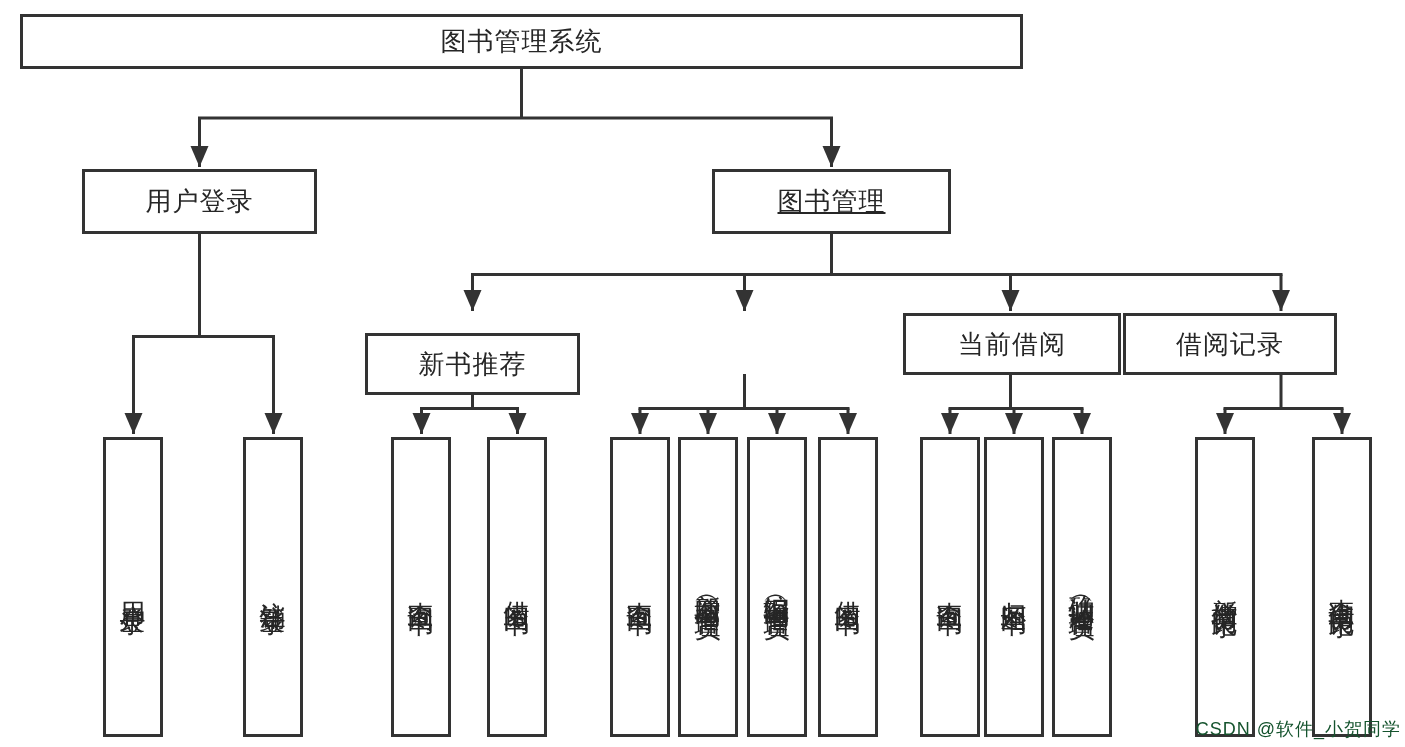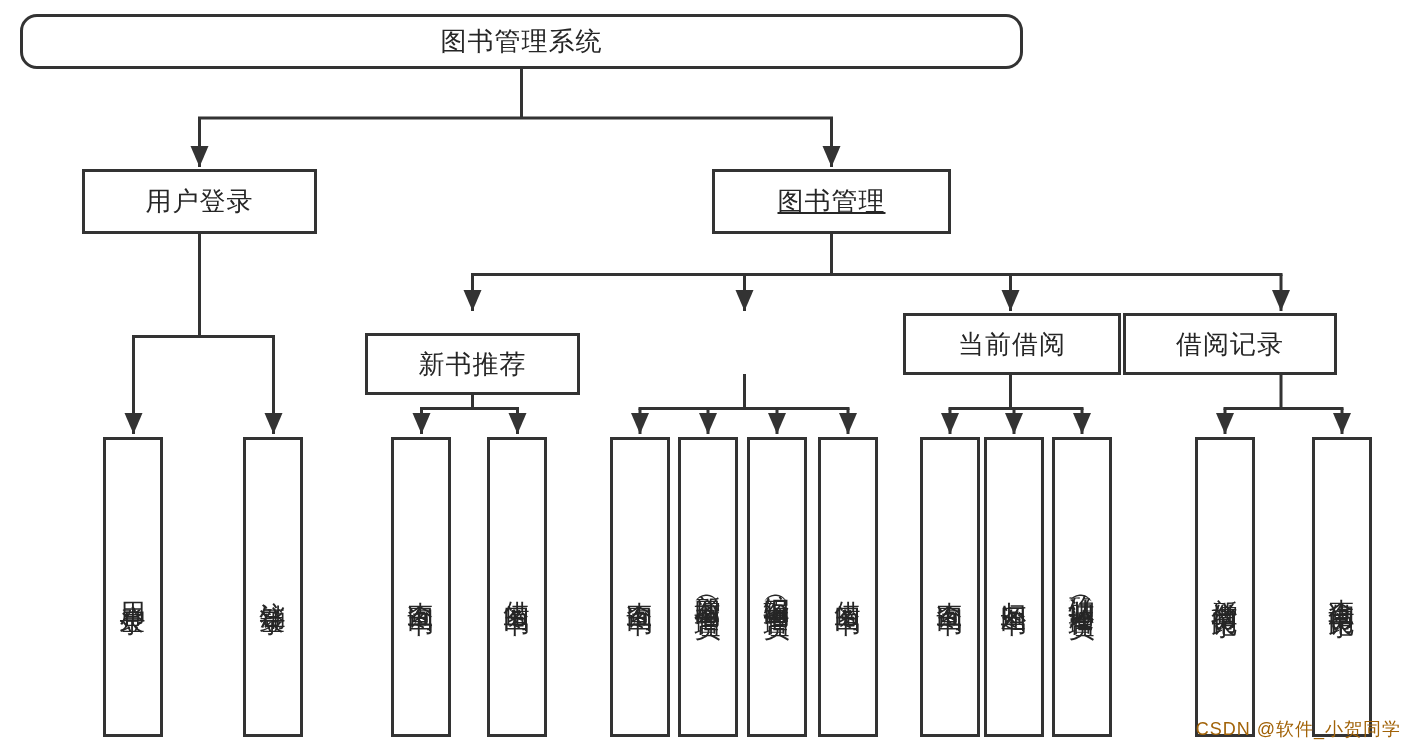--- a/index.html
+++ b/index.html
@@ -43,21 +43,21 @@
     white-space: normal;
     line-height: 1;
   }
   .watermark {
     position: absolute;
     right: 4px;
     bottom: 6px;
     z-index: 5;
     font-size: 18px;
     letter-spacing: 1px;
-    color: #a16207;
+    color: #14532d;
     white-space: nowrap;
   }
 </style>
 </head>
 <body>
 
 <div class="canvas">
 
   <svg class="connectors" width="1405" height="747" viewBox="0 0 1405 747" xmlns="http://www.w3.org/2000/svg">
     <defs>
@@ -93,21 +93,21 @@
       <line x1="777" y1="408.5" x2="777" y2="434" marker-end="url(#ah)"></line>
       <line x1="848" y1="408.5" x2="848" y2="434" marker-end="url(#ah)"></line>
       <line x1="950" y1="408.5" x2="950" y2="434" marker-end="url(#ah)"></line>
       <line x1="1014" y1="408.5" x2="1014" y2="434" marker-end="url(#ah)"></line>
       <line x1="1082" y1="408.5" x2="1082" y2="434" marker-end="url(#ah)"></line>
       <line x1="1225" y1="408.5" x2="1225" y2="434" marker-end="url(#ah)"></line>
       <line x1="1342" y1="408.5" x2="1342" y2="434" marker-end="url(#ah)"></line>
     </g>
   </svg>
 
-  <div class="box hbox" style="left:20px; top:14px; width:1003px; height:55px;border-radius:17px;">图书管理系统</div>
+  <div class="box hbox" style="left:20px; top:14px; width:1003px; height:55px;">图书管理系统</div>
 
   <div class="box hbox" style="left:82px; top:169px; width:235px; height:65px;">用户登录</div>
   <div class="box hbox" style="left:712px; top:169px; width:239px; height:65px;text-decoration:underline;">图书管理</div>
 
   <div class="box hbox" style="left:365px; top:313px; width:215px; height:62px;margin-top:20px;">新书推荐</div>
   <div class="box hbox" style="left:903px; top:313px; width:218px; height:62px;">当前借阅</div>
   <div class="box hbox" style="left:1123px; top:313px; width:214px; height:62px;text-align:center;">借阅记录</div>
 
   <div class="box vbox" style="left:103px; top:437px; width:60px; height:300px;">用户登录</div>
   <div class="box vbox" style="left:243px; top:437px; width:60px; height:300px;">注销登录</div>

